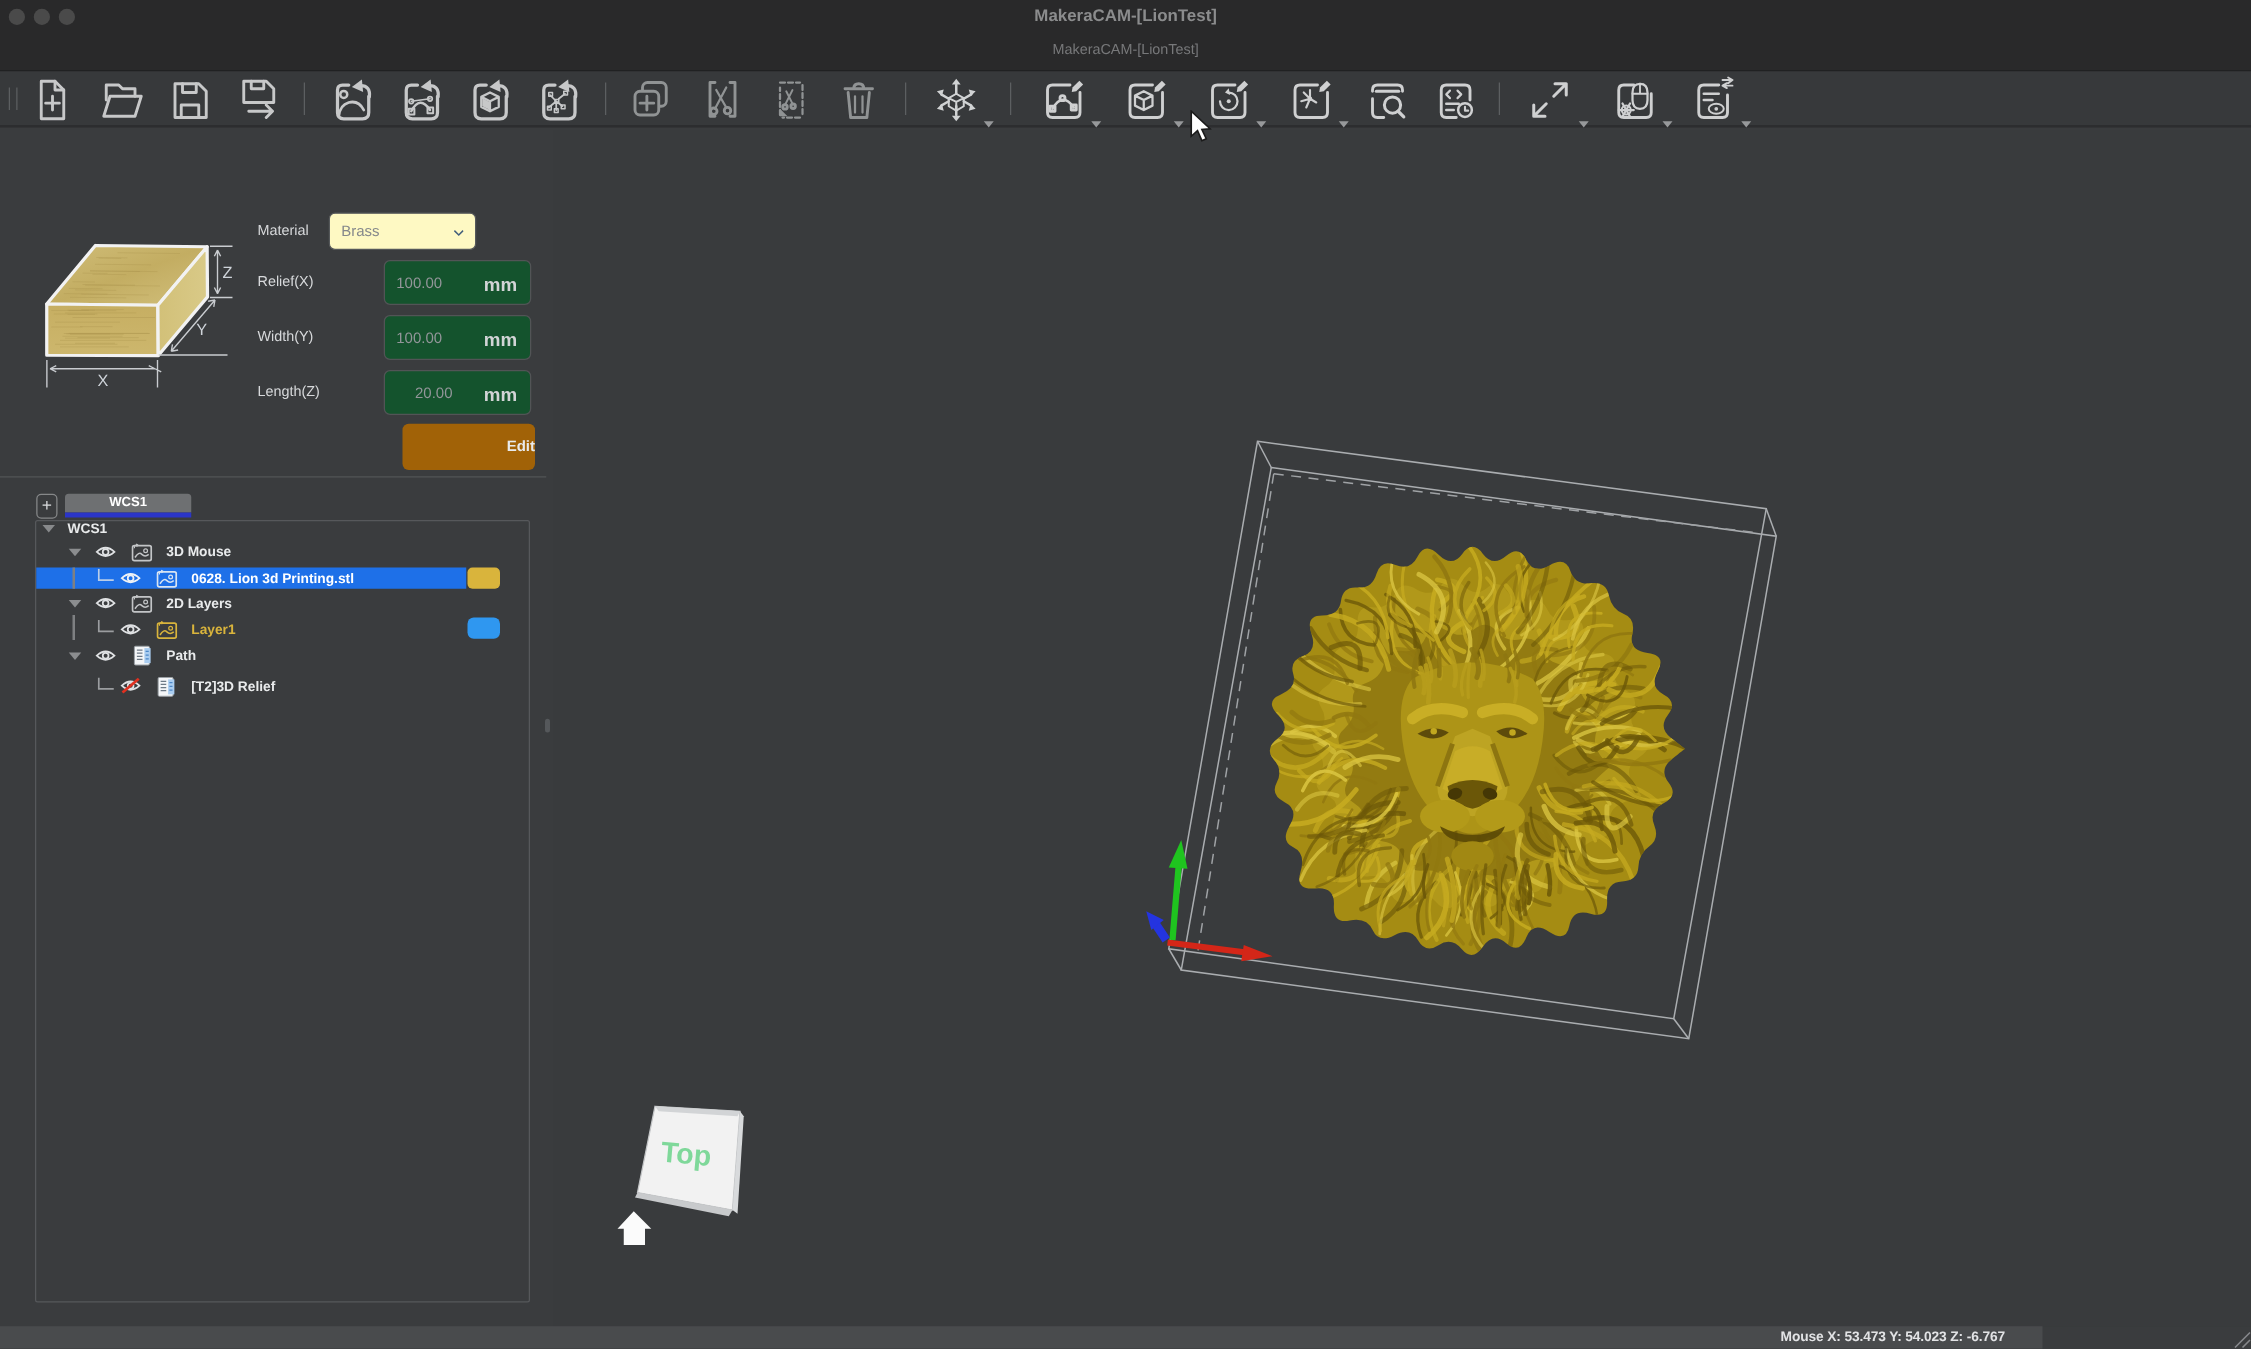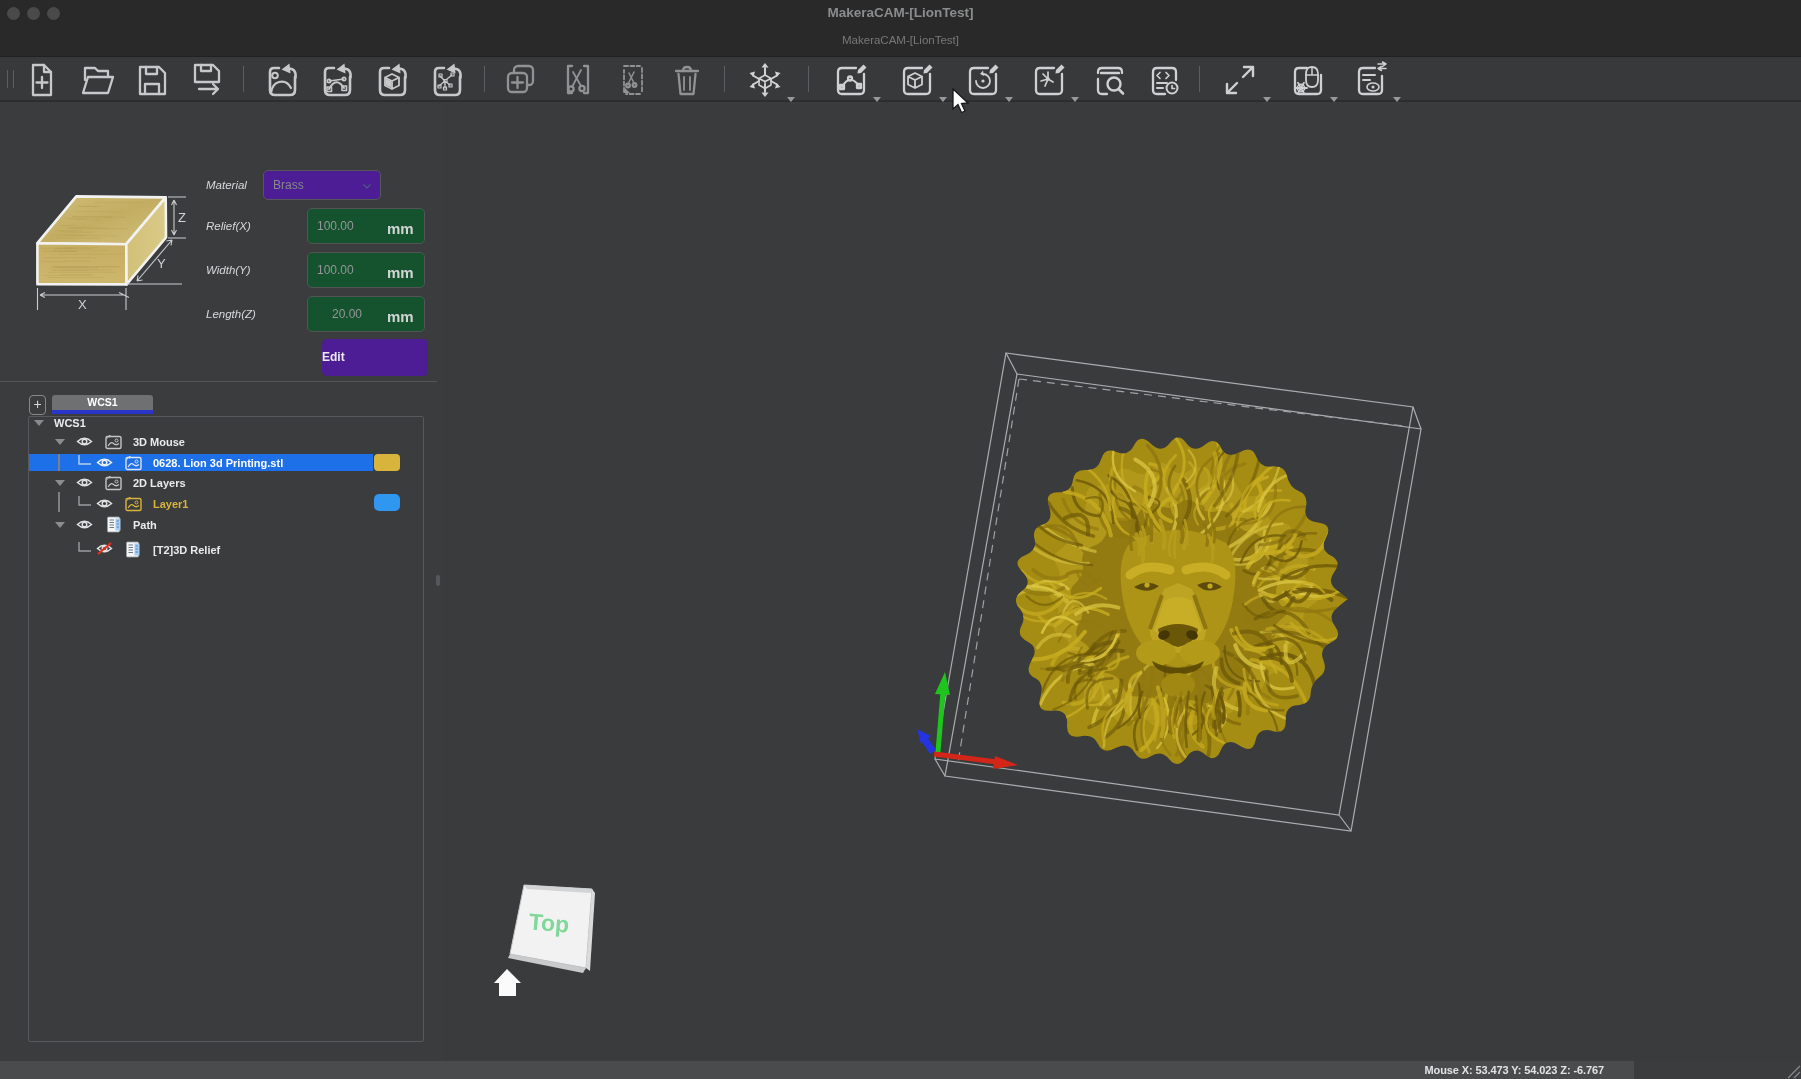--- a/index.html
+++ b/index.html
@@ -9,25 +9,25 @@
 .t2{position:absolute;top:34px;left:0;width:1801px;text-align:center;font-size:11.5px;color:#77787a;}
 .toolbar{position:absolute;left:0;top:56px;width:1801px;height:46px;background:#37393b;border-top:1px solid #202122;border-bottom:2px solid #2c2d2f;}
 .ticon{position:absolute;top:3px;}
 .tsep{position:absolute;top:9px;width:1px;height:26px;background:#5c5f61;}
 .caret{position:absolute;width:0;height:0;border-left:4px solid transparent;border-right:4px solid transparent;border-top:5px solid #97999b;top:40px;}
 .mainarea{position:absolute;left:0;top:104px;width:1801px;height:957px;background:#3a3c3e;}
 .stockhdr{position:absolute;left:23px;top:23px;width:405px;height:36px;background:#47494b;border-radius:4px;color:#e4e6e8;font-size:12.5px;line-height:36px;}
 .stockhdr span.chev{position:absolute;left:10px;top:13px;width:13px;height:9px;line-height:0;}
 .stockhdr span.chev svg{display:block;}
 .stockhdr span.lbl{position:absolute;left:31px;}
-.flabel{position:absolute;color:#d7d9db;font-size:11.5px;font-style:italic;}
-.fbox{position:absolute;left:263px;width:118px;border:1px solid #55585a;border-radius:5px;color:#85888b;font-size:12px;background:#4c1d95;}
+.flabel{position:absolute;color:#d7d9db;font-size:11.5px;}
+.fbox{position:absolute;left:263px;width:118px;border:1px solid #55585a;border-radius:5px;color:#85888b;font-size:12px;background:#fef9c3;}
 .fbox.filled{background:#14532d;border-color:#525456;color:#93969a;margin-left:44px;}
 .mm{position:absolute;left:387px;color:#d2d4d6;font-size:15px;font-weight:bold;}
-.editbtn{position:absolute;left:322px;top:235px;width:106px;height:37px;background:#4c1d95;border-radius:5px;color:#e8eaec;font-size:12px;font-weight:bold;text-align:left;line-height:37px;}
+.editbtn{position:absolute;left:322px;top:235px;width:106px;height:37px;background:#a16207;border-radius:5px;color:#e8eaec;font-size:12px;font-weight:bold;text-align:right;line-height:37px;}
 .hsep{position:absolute;left:0px;top:277px;width:437px;height:1px;background:#525456;}
 .plusbtn{position:absolute;left:29px;top:291px;width:17px;height:20px;border:1.5px solid #868889;border-radius:4px;color:#d8dadc;font-size:14px;text-align:center;line-height:17px;}
 .wcstab{position:absolute;left:52px;top:291px;width:101px;height:15px;background:#6e7072;border-radius:3px 3px 0 0;color:#fff;font-size:10.5px;font-weight:bold;text-align:center;line-height:15px;}
 .wcsblue{position:absolute;left:52px;top:306px;width:101px;height:4px;background:#2b35c8;}
 .treebox{position:absolute;left:28px;top:312px;width:396px;height:626px;border:1px solid #56585b;border-radius:2px;}
 .trow{position:absolute;height:18px;line-height:18px;font-size:11px;color:#e9ebec;font-weight:bold;white-space:nowrap;}
 .selrow{position:absolute;left:29px;top:350px;width:344px;height:17px;background:#1e70e8;}
 .chipgold{position:absolute;left:374px;top:350px;width:26px;height:17px;background:#d9b43c;border-radius:4px;}
 .chipblue{position:absolute;left:374px;top:390px;width:26px;height:17px;background:#2f97f0;border-radius:5px;}
 .statusbar{position:absolute;left:0;top:1061px;width:1634px;height:18px;background:#494b4d;color:#e2e3e5;font-size:11px;font-weight:bold;letter-spacing:-0.1px;line-height:18px;text-align:right;}

